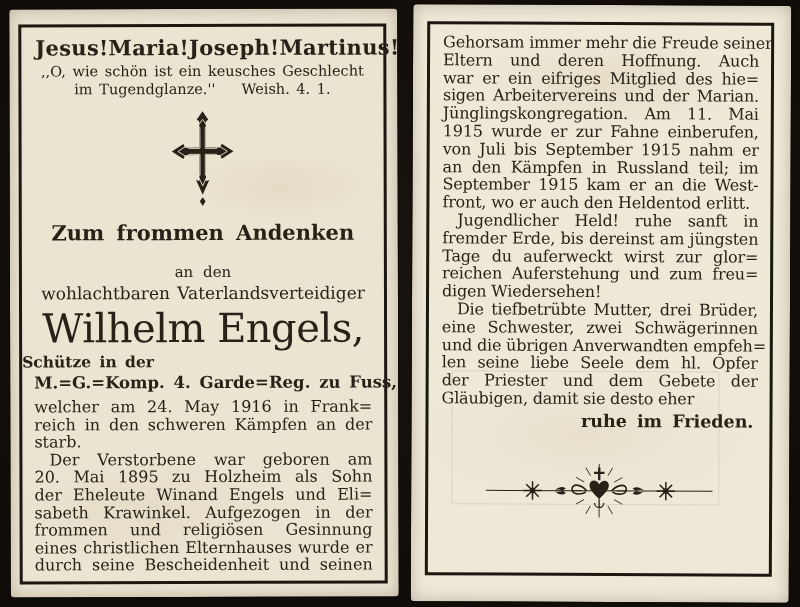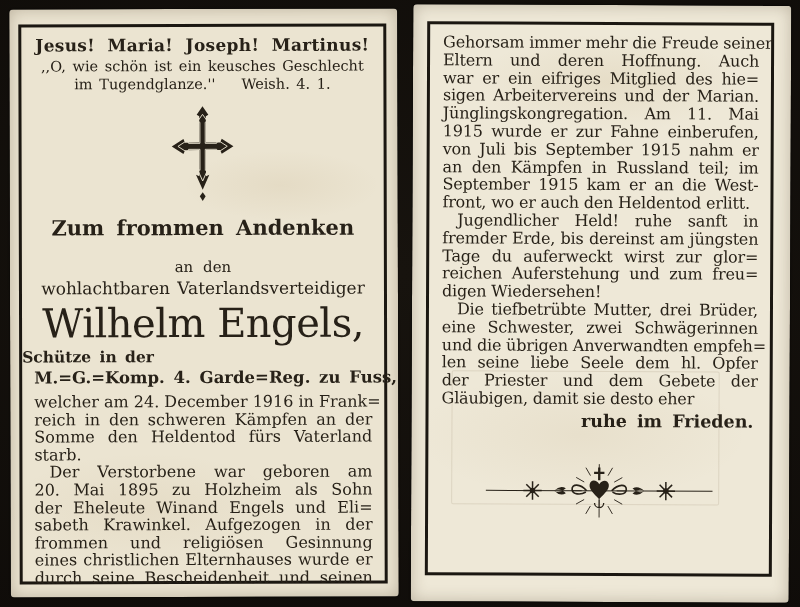--- a/index.html
+++ b/index.html
@@ -50,21 +50,21 @@
   .frame{
     position:absolute;border:3px solid var(--frame);
   }
   .card.left  .frame{left:9px;top:15px;right:11px;bottom:13px;}
   .card.right .frame{left:14px;top:17px;right:17px;bottom:26px;}
 
   
   .invocation{
     display:flex;justify-content:space-between;
     margin:8px 14px 0 14px;
-    font-weight:bold;font-size:17px;letter-spacing:.3px;
+    font-weight:bold;font-size:21px;letter-spacing:.3px;
   }
   .quote{margin-top:2px;text-align:center;font-size:14.5px;line-height:18px;word-spacing:2px;}
   .quote .cite{display:inline-block;margin-left:26px;}
   .cross-wrap{margin:10px auto 0 auto;width:90px;height:100px;display:block;}
   .heading{margin-top:12px;text-align:center;font-weight:bold;font-size:21px;word-spacing:5px;}
   .sub1{margin-top:18px;text-align:center;font-size:15px;word-spacing:5px;}
   .sub2{margin-top:2px;text-align:center;font-size:17px;word-spacing:2px;line-height:21px;}
   .name{
     margin-top:0;text-align:center;font-size:40px;line-height:48px;
     white-space:nowrap;letter-spacing:-.5px;
@@ -121,23 +121,22 @@
 
       <div class="heading">Zum frommen Andenken</div>
       <div class="sub1">an den</div>
       <div class="sub2">wohlachtbaren Vaterlandsverteidiger</div>
 
       <div class="name">Wilhelm Engels,</div>
       <div class="rank">Schütze in der</div>
       <div class="unit">M.=G.=Komp. 4. Garde=Reg. zu Fuss,</div>
 
       <div class="body">
-          <div class="bl">welcher am 24. December 1916 in Frank=</div>
+          <div class="bl">welcher am 24. May 1916 in Frank=</div>
           <div class="bl">reich in den schweren Kämpfen an der</div>
-          <div class="bl">Somme den Heldentod fürs Vaterland</div>
           <div class="bl pe">starb.</div>
           <div class="bl ind">Der Verstorbene war geboren am</div>
           <div class="bl">20. Mai 1895 zu Holzheim als Sohn</div>
           <div class="bl">der Eheleute Winand Engels und Eli=</div>
           <div class="bl">sabeth Krawinkel.  Aufgezogen in der</div>
           <div class="bl">frommen und religiösen Gesinnung</div>
           <div class="bl">eines christlichen Elternhauses wurde er</div>
           <div class="bl">durch seine Bescheidenheit und seinen</div>
         </div>
 

